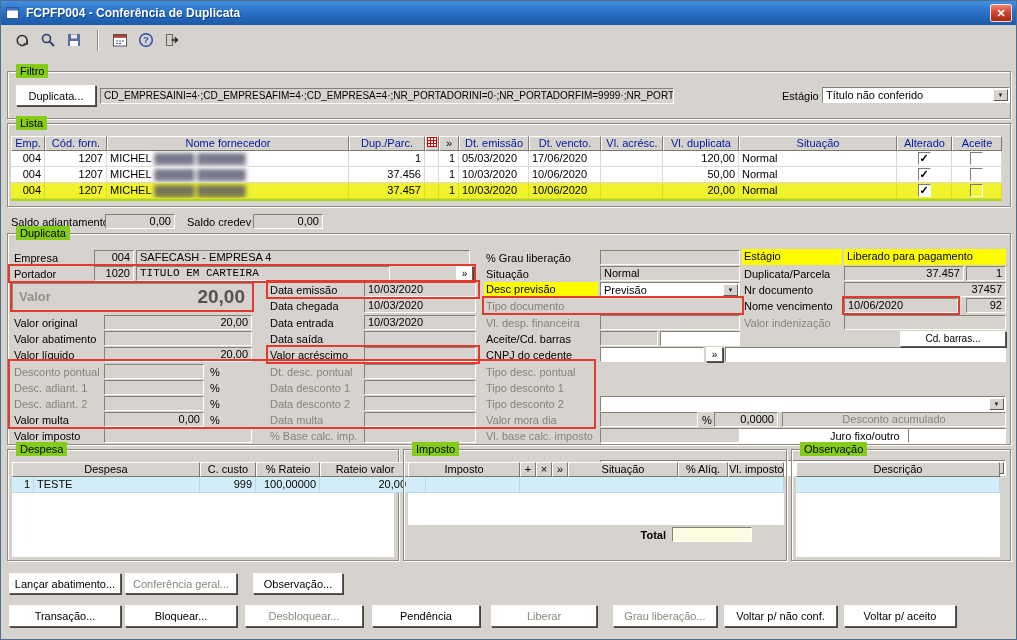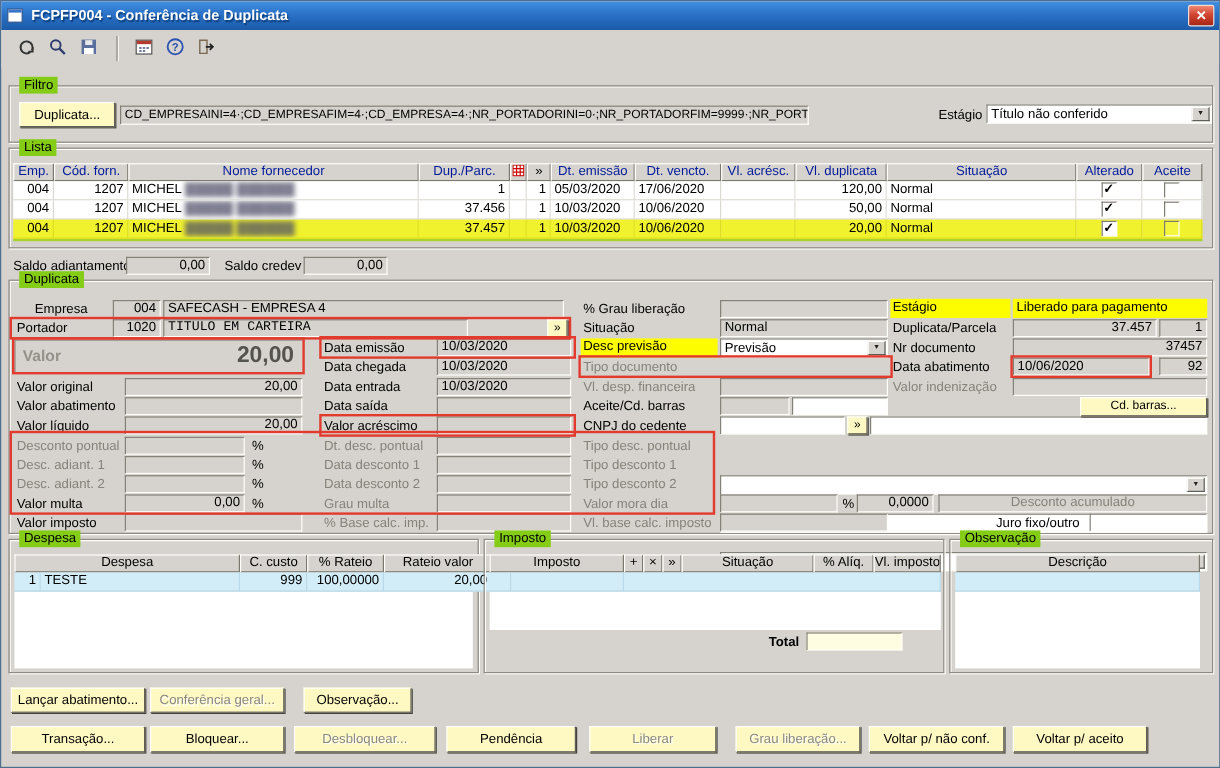--- a/index.html
+++ b/index.html
@@ -22,21 +22,21 @@
   .grp{border:1px solid #8d8b83;box-shadow:inset 1px 1px 0 #fffefb,1px 1px 0 #fffefb;}
   .legend{position:absolute;top:-8px;left:8px;background:#84cc16;padding:0 4px;height:14px;line-height:14px;white-space:nowrap;}
   
   .lbl{height:14px;line-height:14px;white-space:nowrap;}
   .gray{color:#85837b;}
   .sunk{height:15px;line-height:13px;padding:0 3px;background:#d6d3ce;border:1px solid;border-color:#848278 #fffefb #fffefb #848278;white-space:nowrap;overflow:hidden;}
   .white{background:#fff;}
   .cream{background:#fffde1;}
   .yellow{background:#fdfd00;}
   .num{text-align:right;}
-  .btn{background:#fef9c3;border:1px solid;border-color:#fffefb #5f5d58 #5f5d58 #fffefb;box-shadow:1px 1px 0 #45433f;display:flex;align-items:center;justify-content:center;white-space:nowrap;cursor:default;}
+  .btn{background:#ffffff;border:1px solid;border-color:#fffefb #5f5d58 #5f5d58 #fffefb;box-shadow:1px 1px 0 #45433f;display:flex;align-items:center;justify-content:center;white-space:nowrap;cursor:default;}
   .btn.dis{color:#8a887f;text-shadow:1px 1px 0 #fffefb;}
   .mini{height:15px;font-size:10px;line-height:12px;}
   .combo{position:relative;height:16px;line-height:14px;padding:0 18px 0 3px;background:#fff;border:1px solid;border-color:#848278 #fffefb #fffefb #848278;white-space:nowrap;overflow:hidden;}
   .combo .arw{position:absolute;top:1px;right:1px;bottom:1px;width:15px;background:#d6d3ce;border:1px solid;border-color:#fffefb #5f5d58 #5f5d58 #fffefb;font-size:6px;display:flex;align-items:center;justify-content:center;color:#222;}
   .combo.disabled{background:#d6d3ce;color:#85837b;}
   .redbox{position:absolute;border:2px solid #e23b2e;pointer-events:none;z-index:5;}
   .blur{filter:blur(2px);color:#4c4c66;}
   
   .trow{display:flex;}
   .hcell{flex:none;height:15px;line-height:13px;background:#d6d3ce;border:1px solid;border-color:#fffefb #7b796f #7b796f #fffefb;color:#001a9c;text-align:center;white-space:nowrap;overflow:hidden;}
@@ -216,21 +216,21 @@
 </div>
 
 <div class="f lbl" style="left:10px;top:214px;">Saldo adiantamento</div>
 <div class="f sunk num" style="left:104px;top:213px;width:70px;">0,00</div>
 <div class="f lbl" style="left:186px;top:214px;">Saldo credev</div>
 <div class="f sunk num" style="left:252px;top:213px;width:70px;">0,00</div>
 
 <div class="f grp" style="left:6px;top:232px;width:1004px;height:212px;">
   <span class="legend">Duplicata</span>
 
-  <div class="f lbl" style="left:21px;top:17px;">Empresa</div>
+  <div class="f lbl" style="left:6px;top:17px;">Empresa</div>
   <div class="f sunk num" style="left:86px;top:16px;width:40px;">004</div>
   <div class="f sunk" style="left:128px;top:16px;width:334px;">SAFECASH -  EMPRESA 4</div>
 
   <div class="f lbl" style="left:6px;top:33px;">Portador</div>
   <div class="f sunk num" style="left:86px;top:32px;width:40px;">1020</div>
   <div class="f sunk" style="left:128px;top:32px;width:254px;font-family:Liberation Mono, monospace;">TITULO EM CARTEIRA</div>
   <div class="f btn mini" style="left:448px;top:32px;width:17px;">»</div>
   <div class="redbox" style="left:0px;top:30px;width:468px;height:19px;"></div>
 
   <div class="f bigbox" style="left:2px;top:47px;width:244px;height:31px;">
@@ -271,21 +271,21 @@
   <div class="f sunk" style="left:356px;top:97px;width:112px;"></div>
   <div class="f lbl" style="left:262px;top:114px;">Valor acréscimo</div>
   <div class="f sunk" style="left:356px;top:113px;width:112px;"></div>
   <div class="redbox" style="left:258px;top:111px;width:214px;height:19px;"></div>
   <div class="f lbl gray" style="left:262px;top:131px;">Dt. desc. pontual</div>
   <div class="f sunk" style="left:356px;top:130px;width:112px;"></div>
   <div class="f lbl gray" style="left:262px;top:147px;">Data desconto 1</div>
   <div class="f sunk" style="left:356px;top:146px;width:112px;"></div>
   <div class="f lbl gray" style="left:262px;top:163px;">Data desconto 2</div>
   <div class="f sunk" style="left:356px;top:162px;width:112px;"></div>
-  <div class="f lbl gray" style="left:262px;top:179px;">Grau multa</div>
+  <div class="f lbl gray" style="left:262px;top:179px;">Data multa</div>
   <div class="f sunk" style="left:356px;top:178px;width:112px;"></div>
   <div class="f lbl gray" style="left:262px;top:195px;">% Base calc. imp.</div>
   <div class="f sunk" style="left:356px;top:194px;width:112px;"></div>
 
   <div class="redbox" style="left:0px;top:125px;width:588px;height:70px;"></div>
 
   <div class="f lbl" style="left:478px;top:17px;">% Grau liberação</div>
   <div class="f sunk" style="left:592px;top:16px;width:140px;"></div>
   <div class="f lbl" style="left:478px;top:33px;">Situação</div>
   <div class="f sunk" style="left:592px;top:32px;width:140px;">Normal</div>
@@ -336,21 +336,21 @@
   <div class="f lbl yellow" style="left:734px;top:15px;width:100px;height:16px;padding-left:2px;">Estágio</div>
   <div class="f lbl yellow" style="left:836px;top:15px;width:162px;height:16px;padding-left:3px;">Liberado para pagamento</div>
 
   <div class="f lbl" style="left:736px;top:33px;">Duplicata/Parcela</div>
   <div class="f sunk num" style="left:836px;top:32px;width:120px;">37.457</div>
   <div class="f sunk num" style="left:958px;top:32px;width:40px;">1</div>
 
   <div class="f lbl" style="left:736px;top:49px;">Nr documento</div>
   <div class="f sunk num" style="left:836px;top:48px;width:162px;">37457</div>
 
-  <div class="f lbl" style="left:736px;top:65px;">Data abatimento</div>
+  <div class="f lbl" style="left:736px;top:65px;">Nome vencimento</div>
   <div class="f sunk" style="left:836px;top:64px;width:114px;">10/06/2020</div>
   <div class="redbox" style="left:834px;top:62px;width:118px;height:19px;"></div>
   <div class="f sunk num" style="left:958px;top:64px;width:40px;">92</div>
 
   <div class="f lbl gray" style="left:736px;top:82px;">Valor indenização</div>
   <div class="f sunk" style="left:836px;top:81px;width:162px;"></div>
 
   <div class="f btn mini" style="left:892px;top:97px;width:106px;height:16px;">Cd. barras...</div>
 </div>
 

